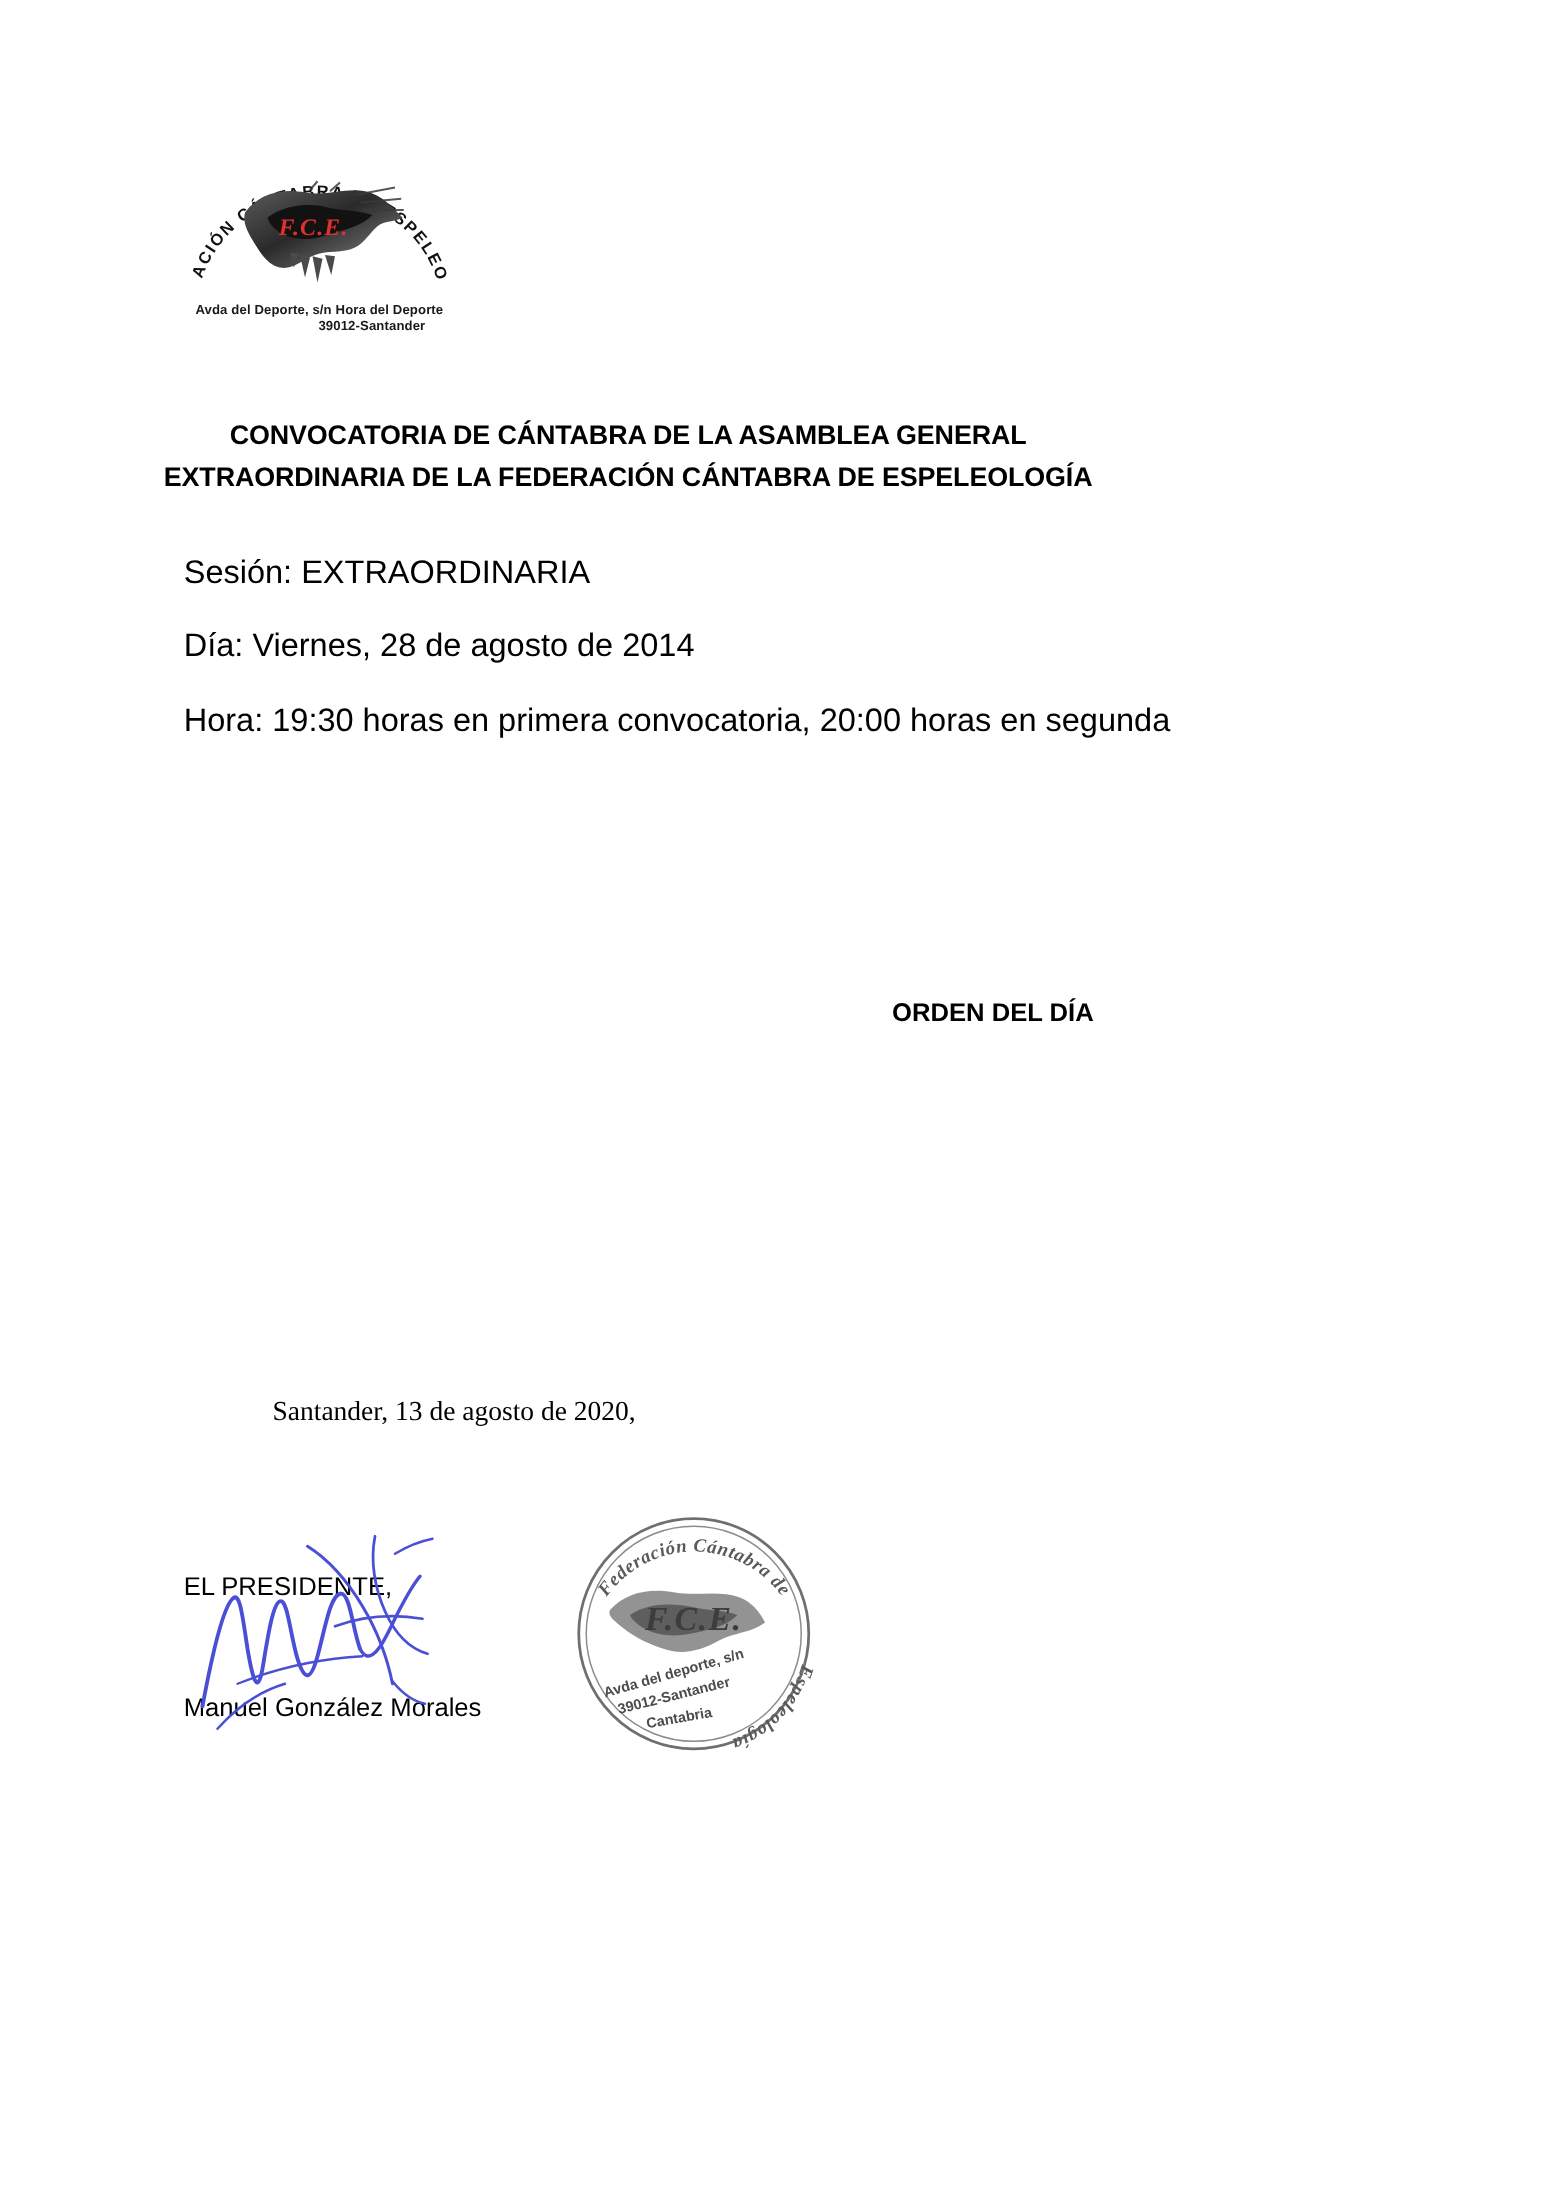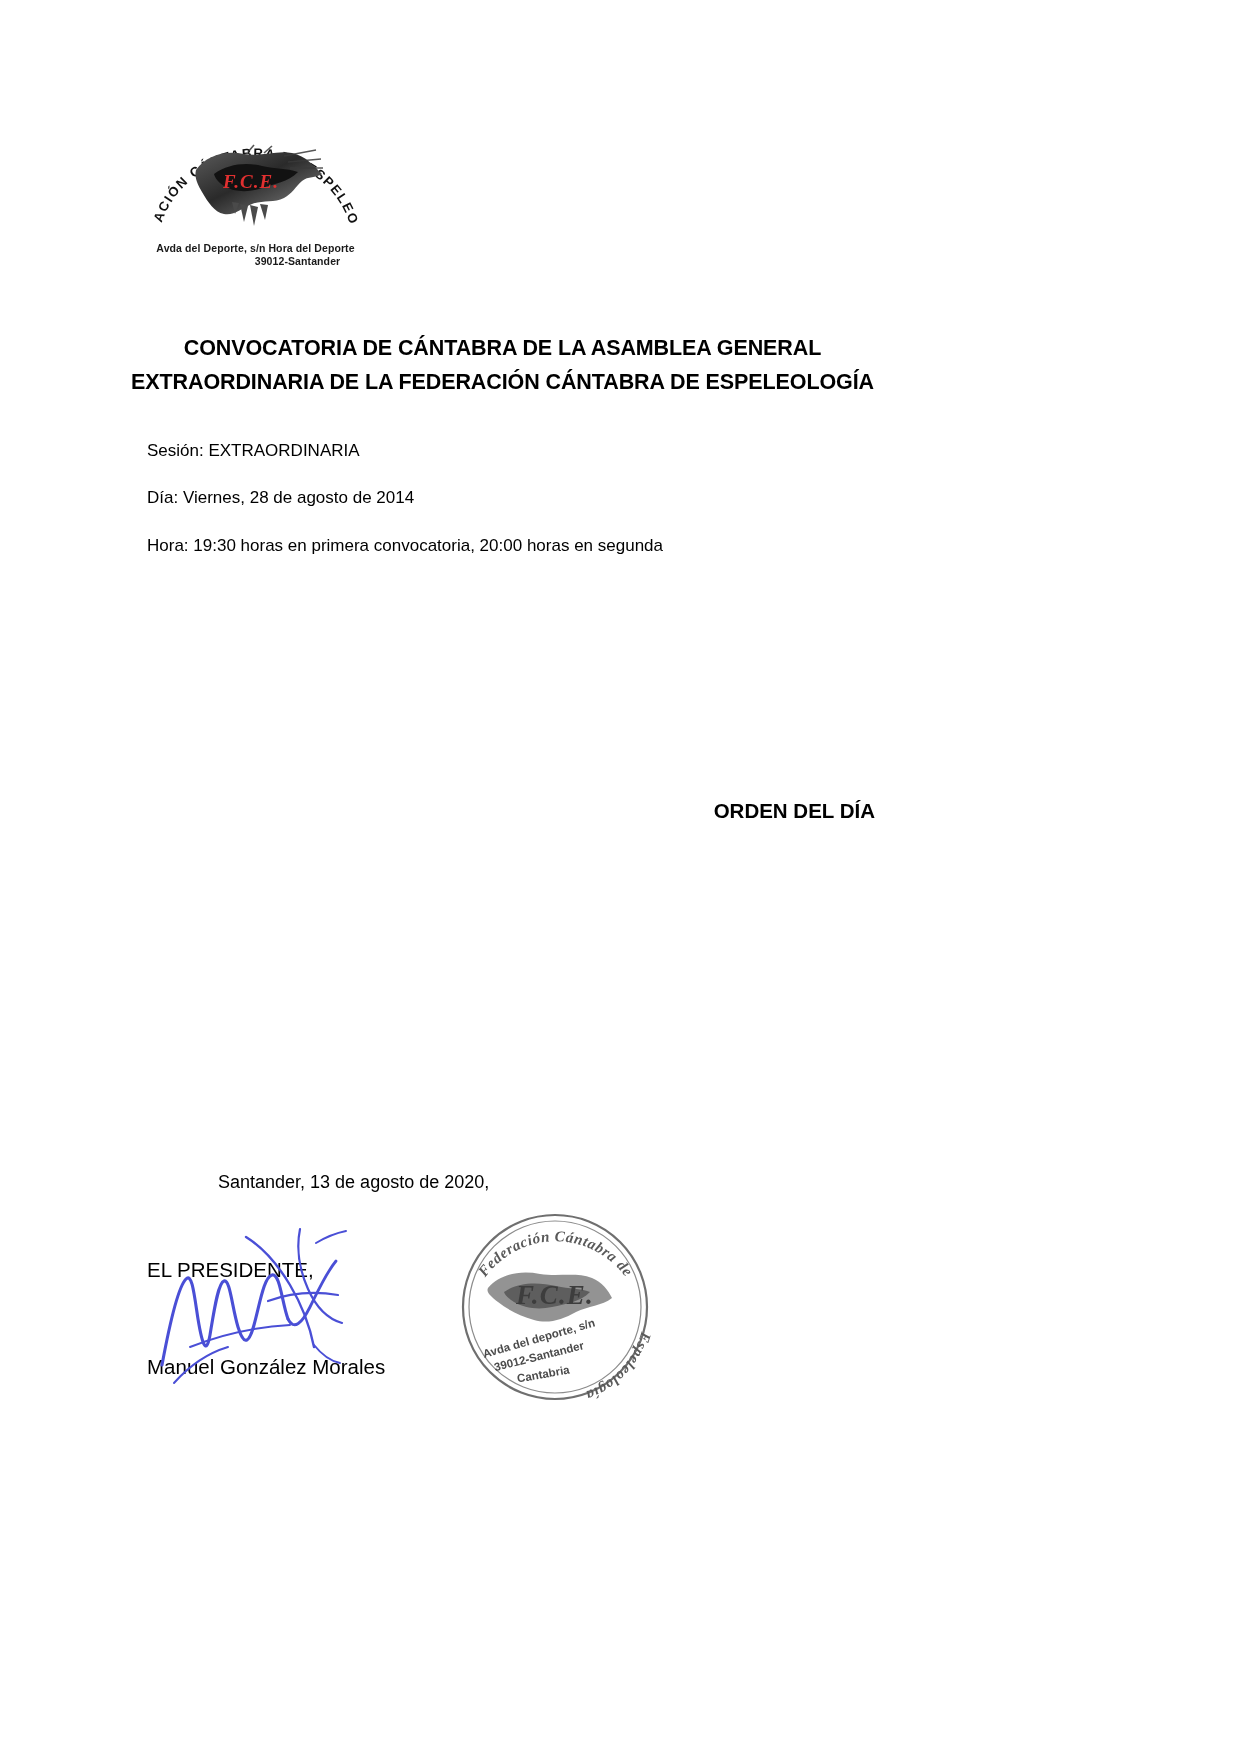--- a/index.html
+++ b/index.html
@@ -60,21 +60,21 @@
   }
 
   
   .meta {
     position: absolute;
     left: 147px;
     top: 440px;
     width: 800px;
   }
   .meta-line {
-    font-size: 17px;
+    font-size: 26px;
     line-height: 1.32;
     margin-bottom: 25px;
     white-space: nowrap;
   }
   .meta-line:last-child { margin-bottom: 0; }
 
   
   .agenda-heading {
     position: absolute;
     left: 130px;
@@ -93,22 +93,23 @@
     width: 822px;
     font-size: 20.5px;
     line-height: 1.48;
     text-align: left;
   }
 
   
   .closing-place {
     position: absolute;
     left: 218px;
-    top: 1172px;
-    font-size: 18px;
+    top: 1116px;
+    font-size: 22px;
+    font-family: Liberation Serif, serif;
   }
   .signer-role {
     position: absolute;
     left: 147px;
     top: 1258px;
     font-size: 20.5px;
   }
   .signer-name {
     position: absolute;
     left: 147px;

